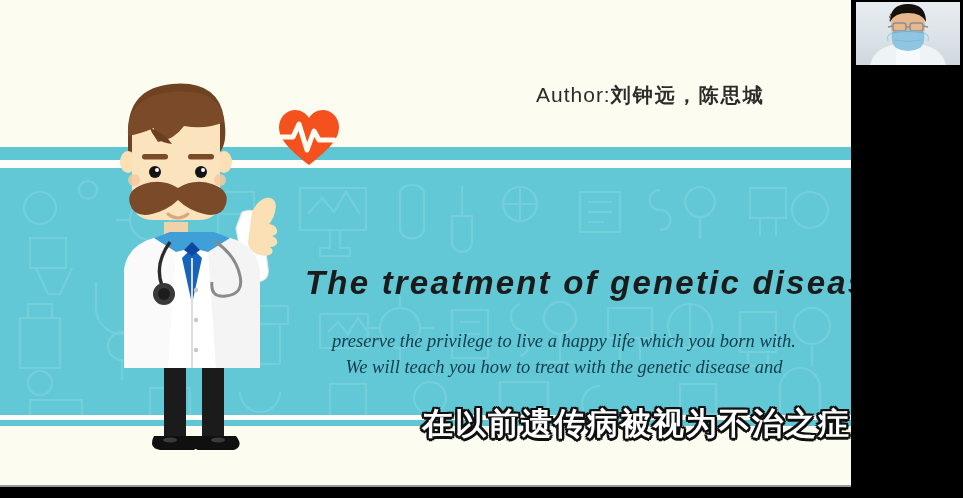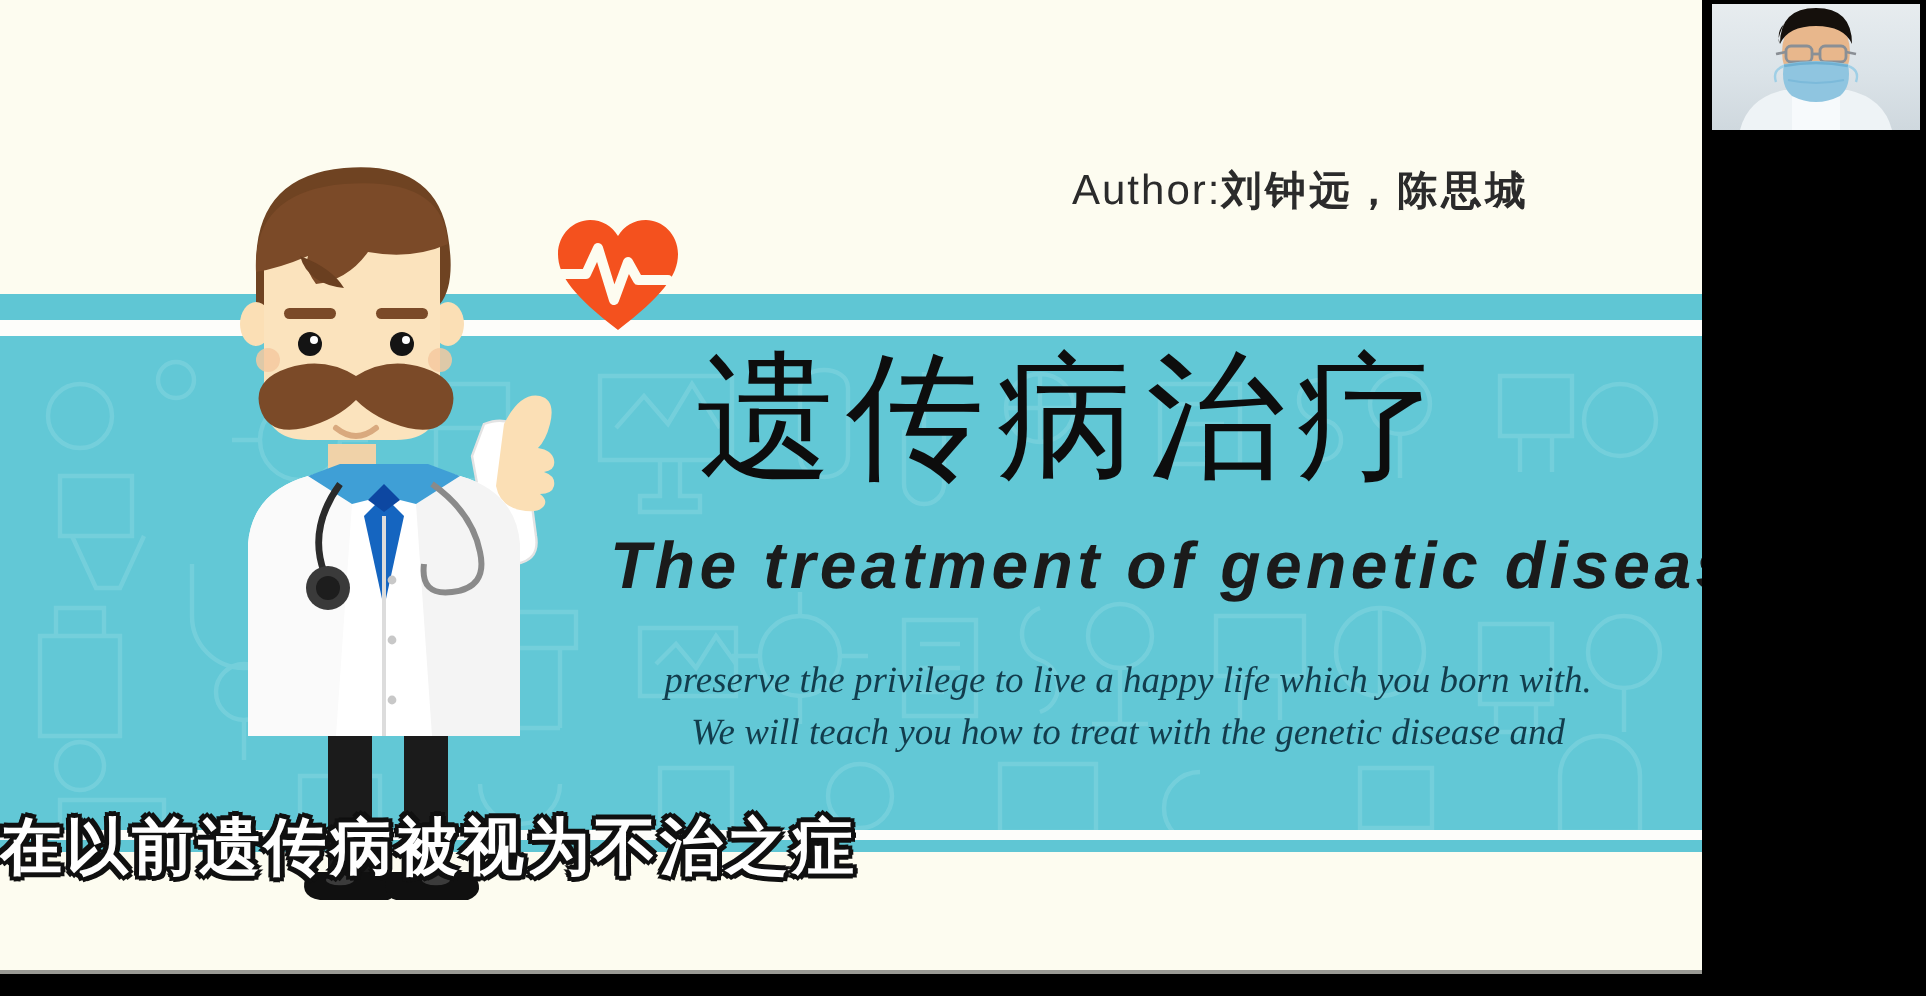--- a/index.html
+++ b/index.html
@@ -32,21 +32,21 @@
 
   
   .title-cn{position:absolute;left:348px;top:175px;font-family:"DejaVu Sans",sans-serif;
             font-size:69px;font-weight:400;color:#0d0d0d;letter-spacing:6px;line-height:1;white-space:nowrap;}
   .title-en{position:absolute;left:305px;top:264px;font-family:"Liberation Sans",sans-serif;
             font-size:33px;font-weight:700;font-style:italic;color:#1b1b1b;letter-spacing:2.2px;white-space:nowrap;}
   .desc{position:absolute;left:318px;top:328px;width:492px;font-family:"Liberation Serif",serif;
         font-style:italic;font-size:18.5px;color:#123d4d;line-height:1.42;text-align:center;}
 
   
-  .caption{position:absolute;left:0;top:403px;width:851px;text-align:left;
+  .caption{position:absolute;left:0;top:403px;width:851px;text-align:right;
            font-family:"DejaVu Sans",sans-serif;font-weight:700;font-size:31px;color:#ffffff;
            letter-spacing:2px;white-space:nowrap;
            text-shadow:-2px -2px 0 #101010, 2px -2px 0 #101010, -2px 2px 0 #101010, 2px 2px 0 #101010,
                         0 -2.5px 0 #101010, 0 2.5px 0 #101010, -2.5px 0 0 #101010, 2.5px 0 0 #101010;}
 
   
   .doctor{position:absolute;left:92px;top:62px;width:200px;height:390px;}
 
   
   #webcam{position:absolute;right:0;top:0;width:111px;height:68px;background:#000;overflow:hidden;}
@@ -135,21 +135,20 @@
 
     <div class="author">
       <span>Author:</span><span class="cn">刘钟远，陈思城</span>
     </div>
 
     <svg class="heart" viewBox="0 0 64 60">
       <path d="M32 57 C10 40 2 30 2 19 C2 9 10 2 18 2 C24 2 29 5 32 10 C35 5 40 2 46 2 C54 2 62 9 62 19 C62 30 54 40 32 57 Z" fill="#f4511e"></path>
       <path d="M4 29 h12 l6 -13 l8 26 l7 -19 l5 9 h15" fill="none" stroke="#fdfcf0" stroke-width="5" stroke-linejoin="round" stroke-linecap="round"></path>
     </svg>
 
-    <div class="title-cn">遗传病治疗</div>
     <div class="title-en">The treatment of genetic disease</div>
 
     <div class="desc">
       <div>preserve the privilege to live a happy life which you born with.</div>
       <div>We will teach you how to treat with the genetic disease and</div>
     </div>
 
     <svg class="doctor" viewBox="0 0 200 390">
 
       <path d="M150 150 q16 -6 20 10 l6 46 q2 12 -10 14 q-12 2 -14 -10 l-8 -44 z" fill="#ffffff" stroke="#e3e3e3" stroke-width="1.2"></path>

